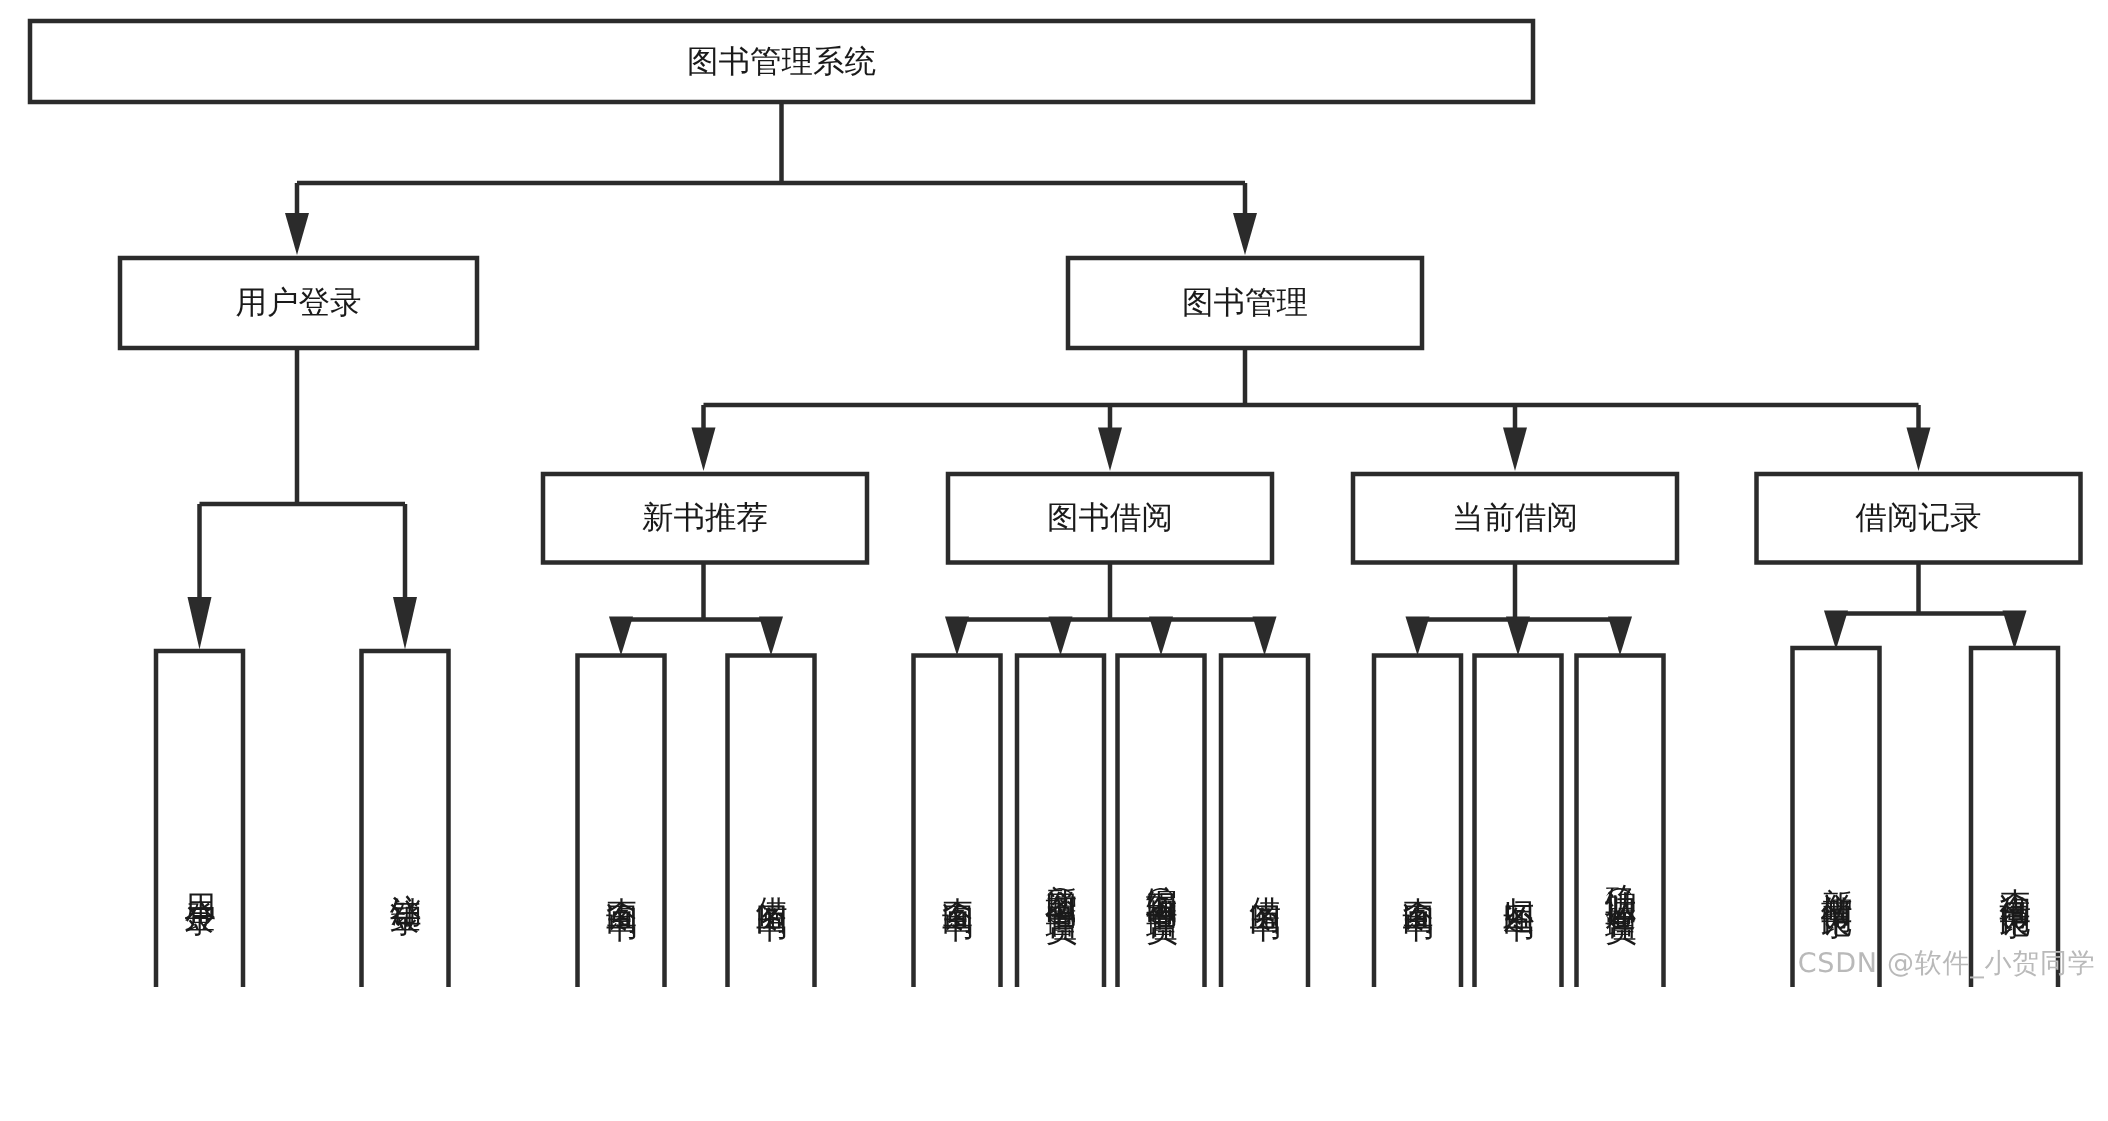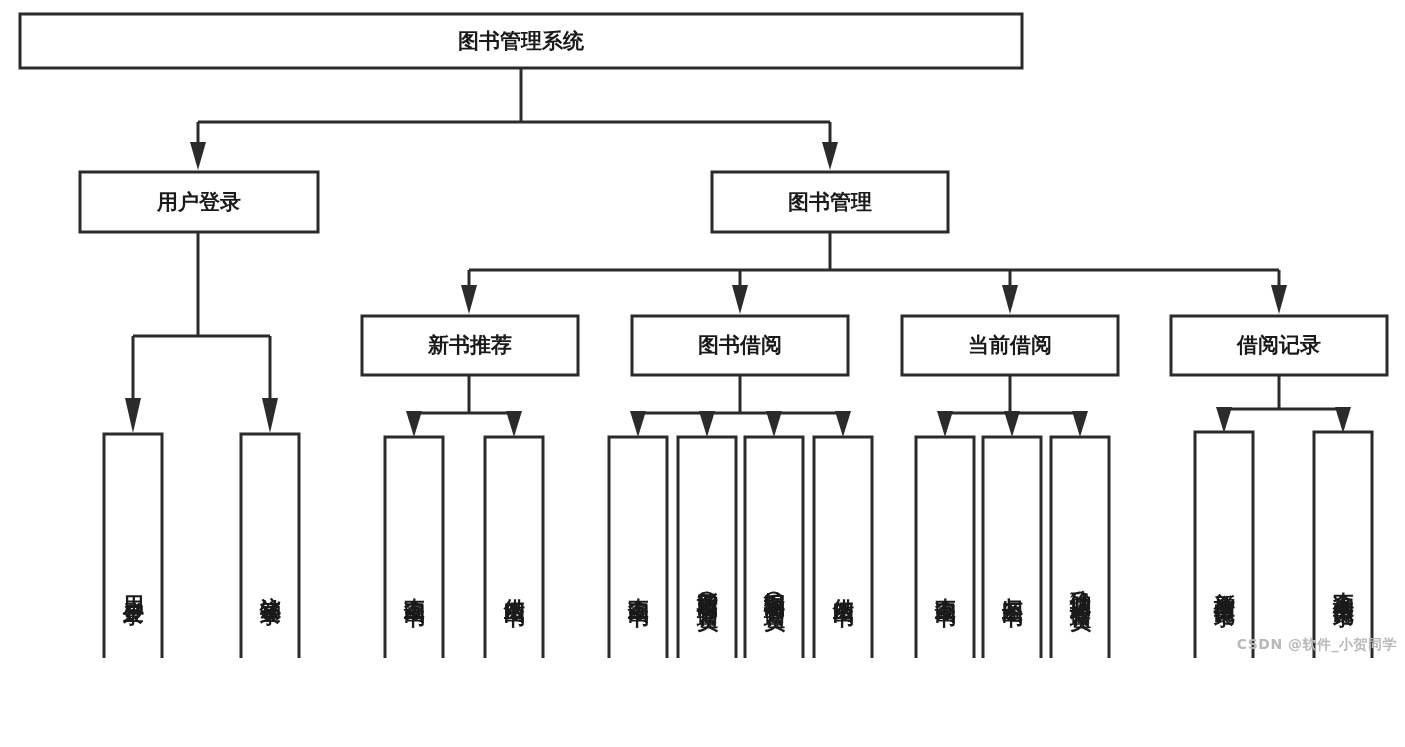--- a/index.html
+++ b/index.html
@@ -9,21 +9,20 @@
   }
   body {
     font-family: "DejaVu Sans", "Liberation Sans", sans-serif;
   }
   #diagram-root {
     position: relative;
     width: 1405px;
     height: 658px;
     background: #ffffff;
     overflow: hidden;
-    font-weight: bold;
   }
   svg#flow-svg {
     position: absolute;
     left: 0;
     top: 0;
     width: 1405px;
     height: 747px;
     display: block;
   }
   .node-rect {
@@ -63,21 +62,21 @@
     color: #1a1a1a;
     letter-spacing: 3px;
     white-space: nowrap;
     text-align: center;
   }
   #watermark {
     position: absolute;
     right: 8px;
     bottom: 4px;
     font-family: "DejaVu Sans", "Liberation Sans", sans-serif;
-    font-size: 14px;
+    font-size: 18px;
     color: #b9b9b9;
     white-space: nowrap;
     letter-spacing: 0.5px;
   }
 </style>
 </head>
 <body>
 
 <div id="diagram-root">
 

